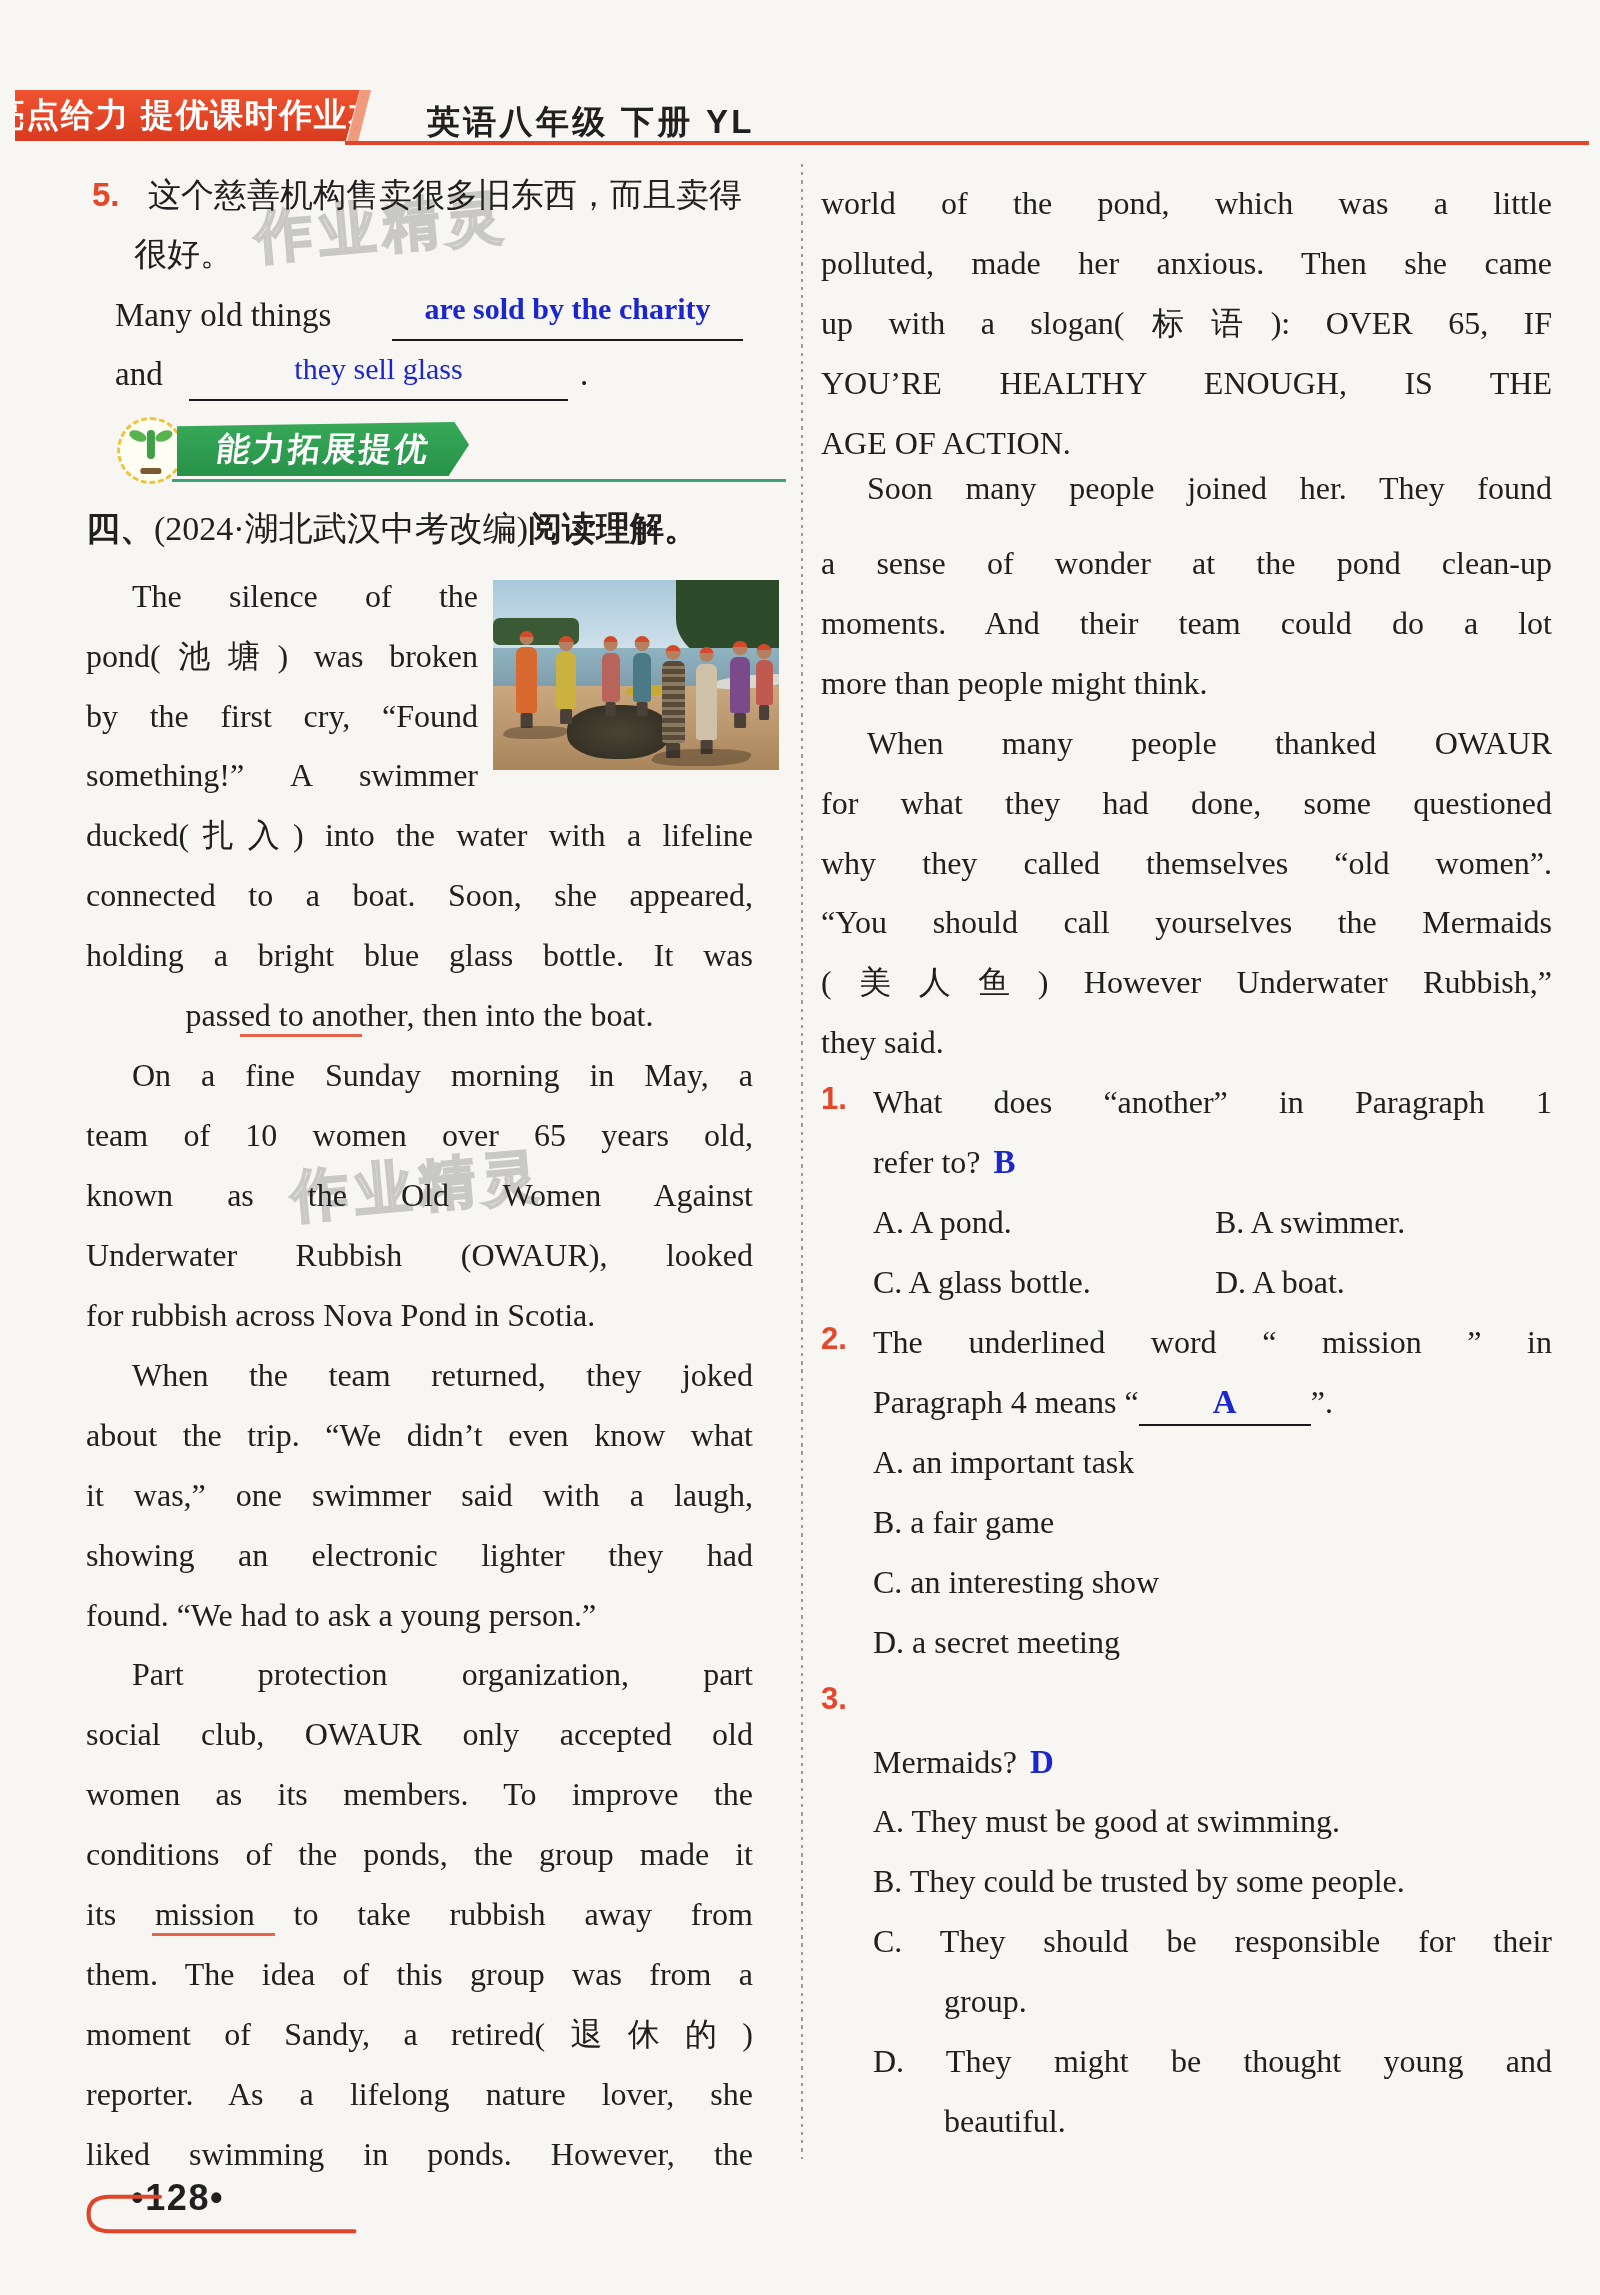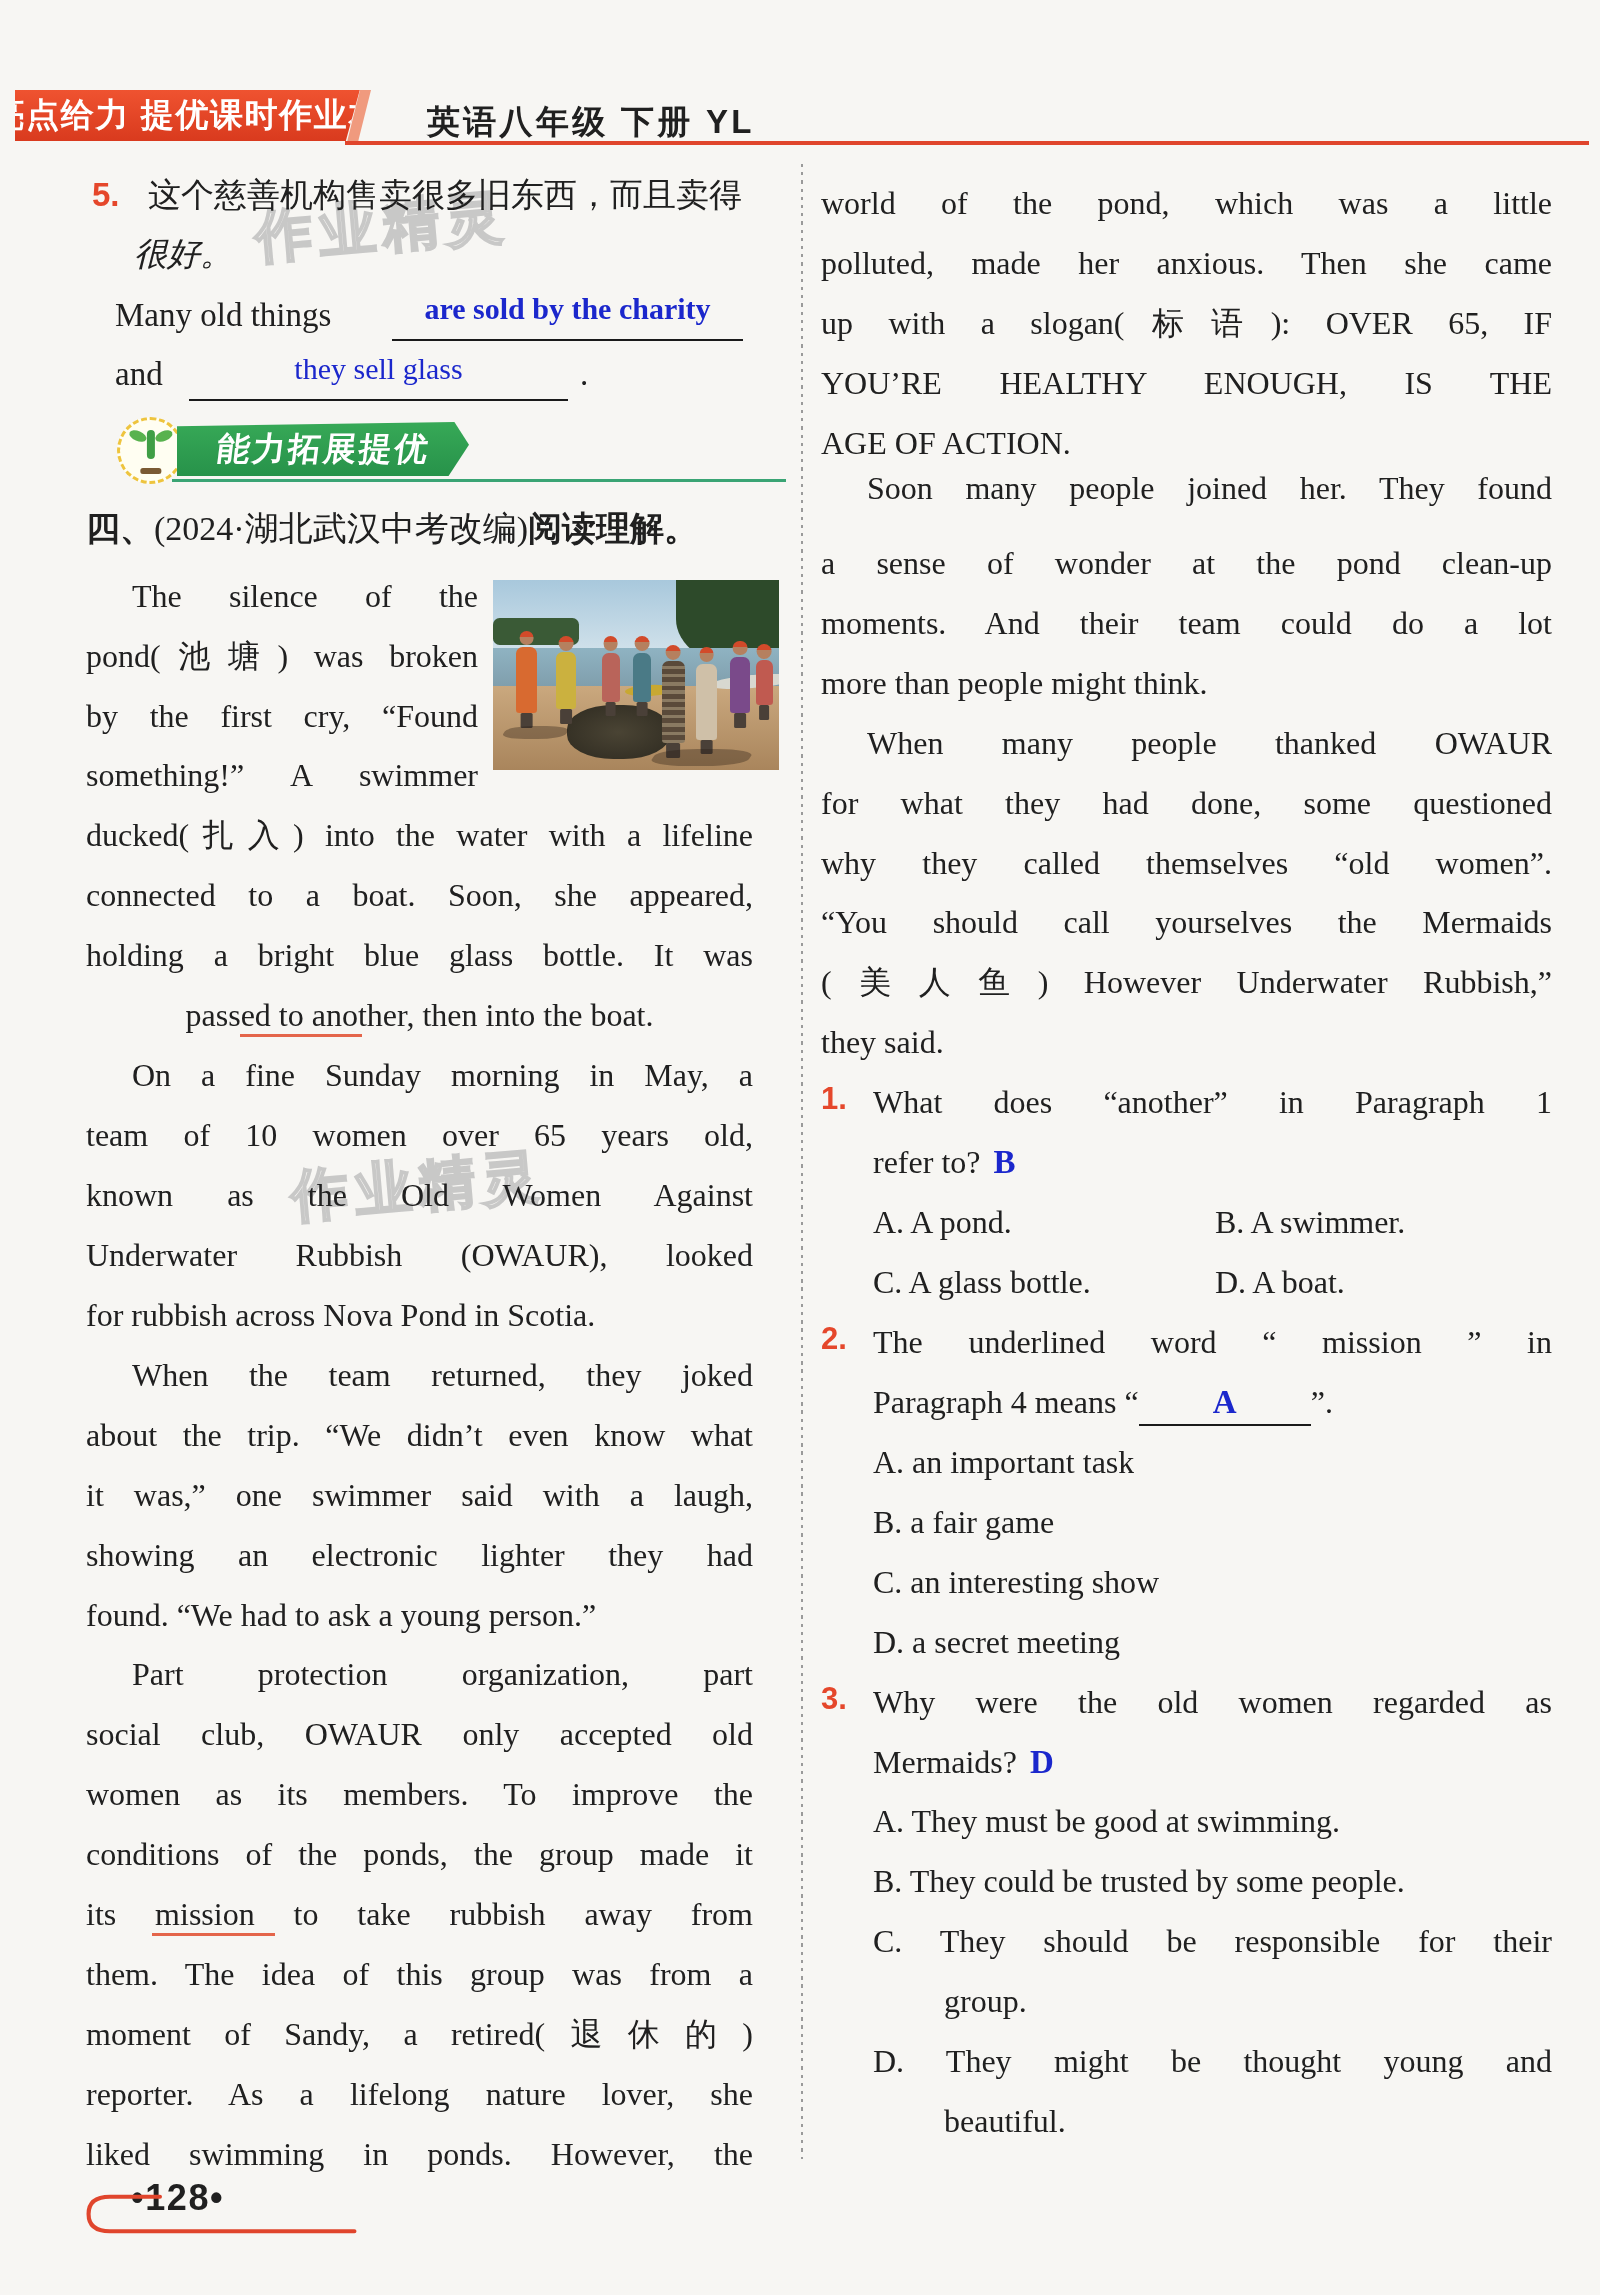--- a/index.html
+++ b/index.html
@@ -99,21 +99,21 @@
   <div class="hd-subject">英语八年级  下册  YL</div>
   <div class="hd-rule"></div>
 
   <div class="wm" style="left:255px;top:189px;">作业精灵</div>
   <div class="wm" style="left:291px;top:1148px;">作业精灵</div>
 
   <div class="divider"></div>
 
   <div class="i5num">5.</div>
   <div class="ln cn" style="left:148px;top:174px;width:657px;">这个慈善机构售卖很多旧东西，而且卖得</div>
-  <div class="ln cn" style="left:134px;top:233px;width:657px;font-style:italic;">很好。</div>
+  <div class="ln cn" style="left:134px;top:233px;width:657px;">很好。</div>
   <div class="ln" style="left:115px;top:294px;font-size:33px;">Many old things</div>
   <div class="blank" style="left:392px;top:282px;width:351px;font-weight:bold;">are sold by the charity</div>
   <div class="ln" style="left:115px;top:353px;font-size:33px;">and</div>
   <div class="blank" style="left:189px;top:342px;width:379px;">they sell glass</div>
   <div class="ln" style="left:580px;top:353px;font-size:33px;">.</div>
 
   <div class="sun-icon">
     <span class="sprout"></span>
     <span class="sun-base"></span>
   </div>
@@ -202,21 +202,20 @@
 
   <div class="qnum" style="top:1321px;">2.</div>
   <div class="ln Qtxt j" style="top:1321px;">The underlined word “ mission ” in</div>
   <div class="ln Qtxt" style="top:1381px;height:51px;"><span>Paragraph 4 means “</span><span style="display:inline-block;width:172px;border-bottom:2.5px solid #1a1a1a;text-align:center;color:#1b27cc;font-weight:bold;font-size:33px;">A</span><span>”.</span></div>
   <div class="ln" style="left:873px;top:1441px;">A. an important task</div>
   <div class="ln" style="left:873px;top:1501px;">B. a fair game</div>
   <div class="ln" style="left:873px;top:1561px;">C. an interesting show</div>
   <div class="ln" style="left:873px;top:1621px;">D. a secret meeting</div>
 
   <div class="qnum" style="top:1681px;">3.</div>
-  <div class="ln Qtxt j" style="top:1681px;">Why were the old women regarded as</div>
   <div class="ln Qtxt" style="top:1741px;"><span>Mermaids?</span><span class="blueans">D</span></div>
   <div class="ln" style="left:873px;top:1800px;">A. They must be good at swimming.</div>
   <div class="ln" style="left:873px;top:1860px;">B. They could be trusted by some people.</div>
   <div class="ln Qtxt j" style="top:1920px;">C. They should be responsible for their</div>
   <div class="ln" style="left:944px;top:1980px;">group.</div>
   <div class="ln Qtxt j" style="top:2040px;">D. They might be thought young and</div>
   <div class="ln" style="left:944px;top:2100px;">beautiful.</div>
 
   <div class="pg-num">•128•</div>
   <svg class="hook" width="279" height="48" viewBox="0 0 340 58">

